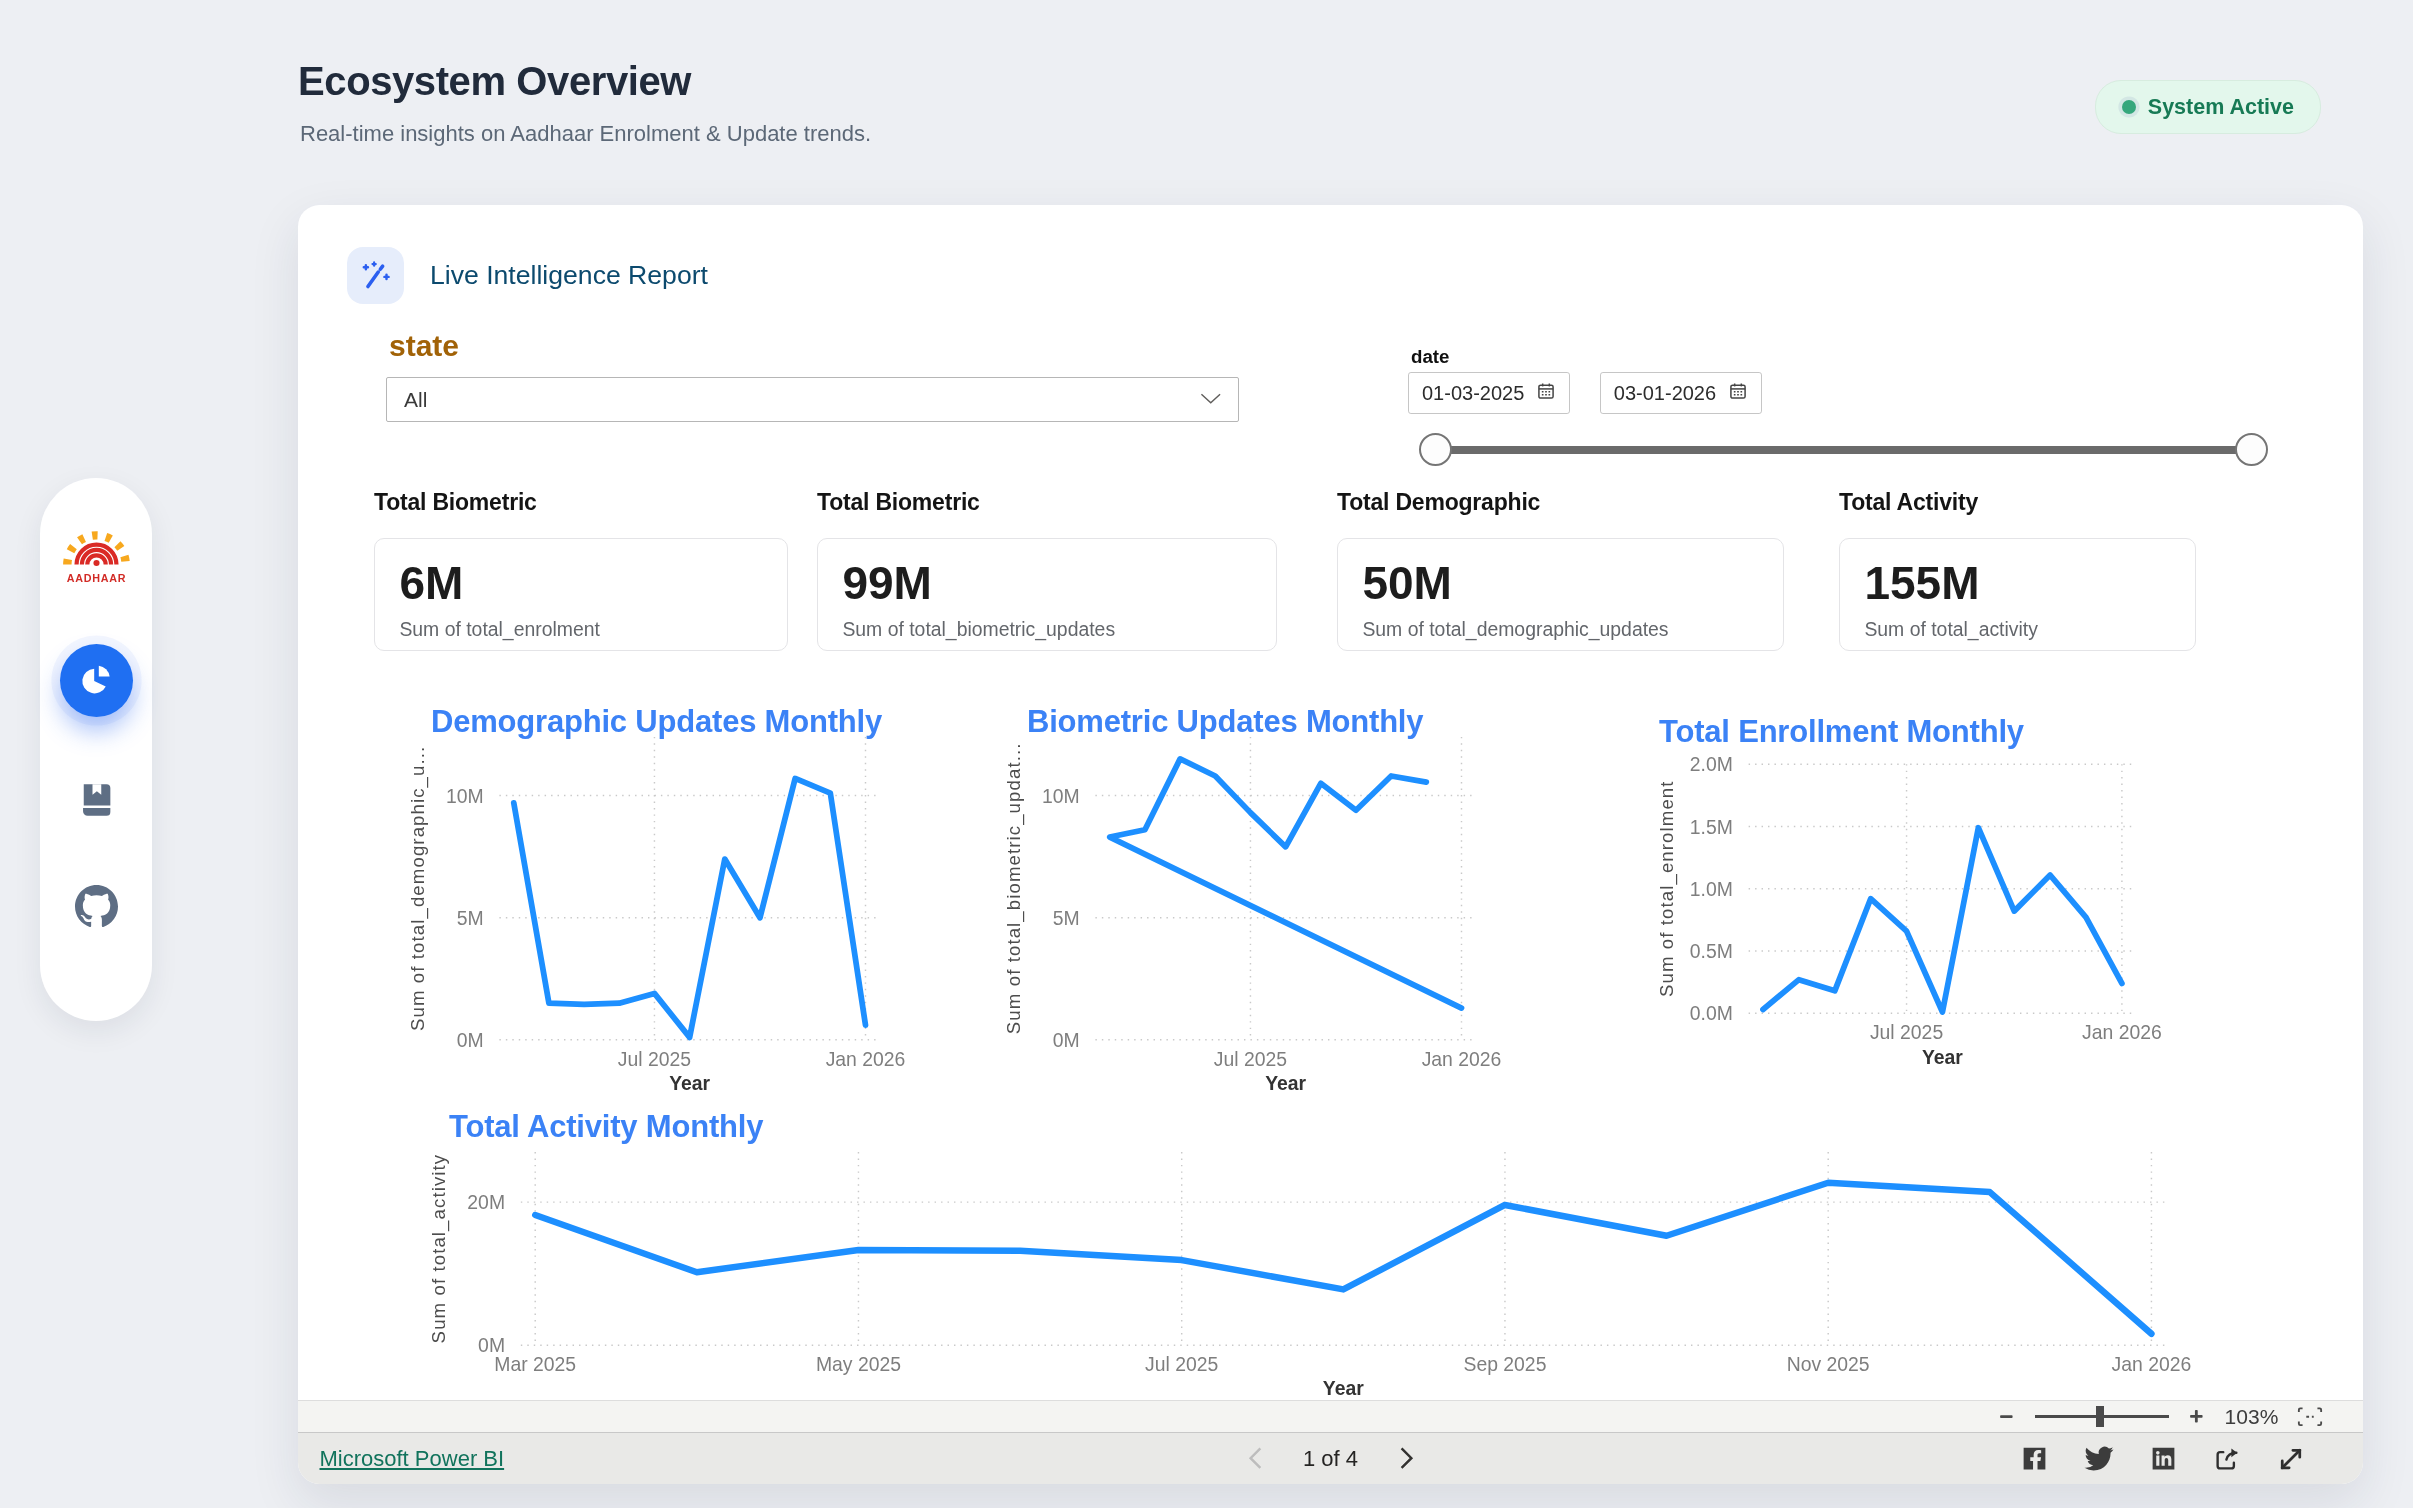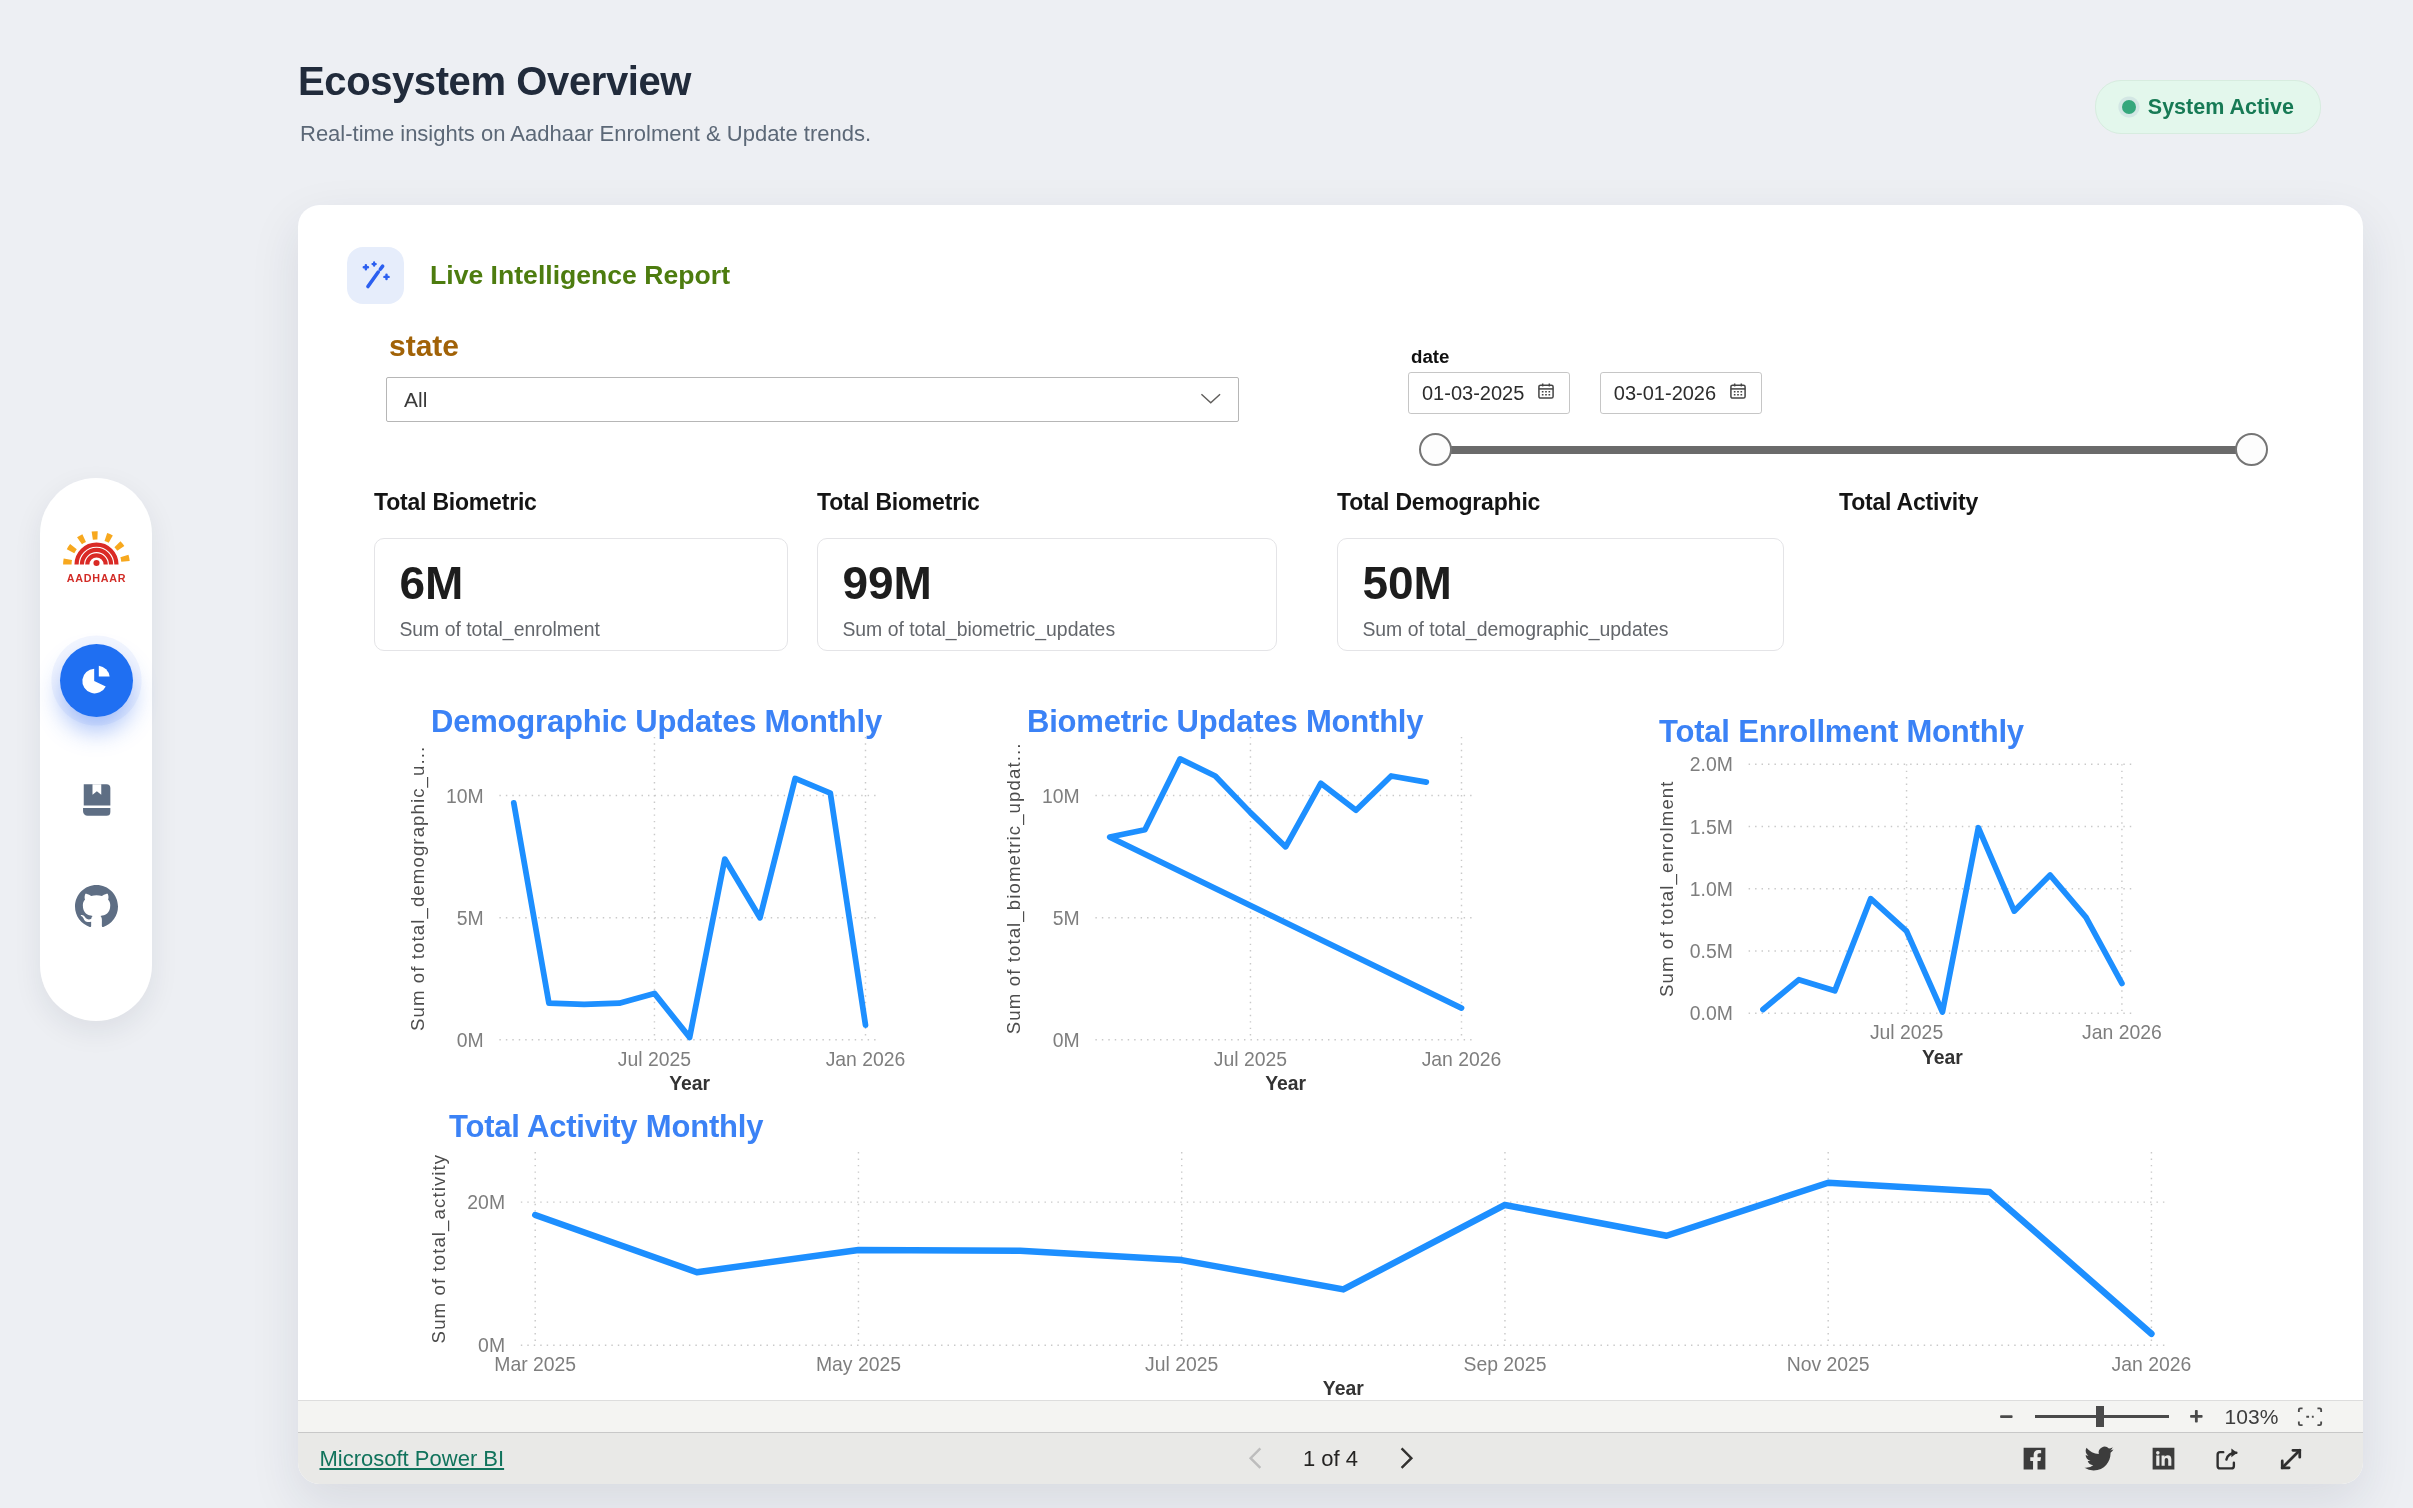--- a/index.html
+++ b/index.html
@@ -21,21 +21,21 @@
   .side-logo{margin-top:42px;}
   .side-active{margin-top:56px;width:73px;height:73px;border-radius:50%;background:#1f6ff2;
     display:flex;align-items:center;justify-content:center;
     box-shadow:0 14.4px 24.4px rgba(45,105,240,.40),0 0 0 8.6px rgba(45,105,240,.06);}
   .side-item{margin-top:62px;}
   
   .card{position:absolute;left:298px;top:205px;width:2065px;height:1279px;background:#fff;border-radius:21.5px;
     box-shadow:0 18.7px 50px rgba(25,40,70,.10);overflow:hidden;}
   .report-header{position:absolute;left:49px;top:42px;display:flex;align-items:center;gap:26px;}
   .wand-tile{width:57px;height:57px;border-radius:16px;background:#e6edfb;display:flex;align-items:center;justify-content:center;}
-  .report-title{font-size:26.6px;font-weight:700;color:#4d7c0f;}
+  .report-title{font-size:26.6px;font-weight:400;color:#0c4a6e;}
   
   .state-label{position:absolute;left:91px;top:124px;font-size:30px;font-weight:700;color:#a16207;}
   .state-dropdown{position:absolute;left:88px;top:172px;width:853px;height:45px;background:#fff;
     border:1.4px solid #b6b6b6;border-radius:2px;display:flex;align-items:center;justify-content:space-between;
     padding:0 17px;box-sizing:border-box;}
   .state-value{font-size:21px;color:#3a3a3a;}
   .date-label{position:absolute;left:1113px;top:141px;font-size:18.7px;font-weight:700;color:#101010;}
   .date-inputs{position:absolute;left:1110px;top:167px;display:flex;gap:30px;}
   .date-box{height:42px;border:1.4px solid #c6c6c6;border-radius:2.9px;background:#fff;display:flex;align-items:center;
     gap:11.5px;padding:0 13px;box-sizing:border-box;font-size:20px;color:#2c2c2c;}
@@ -195,20 +195,24 @@
   </div>
   <div class="kpi-col" style="left:1039px;width:447px;">
     <div class="kpi-title">Total Demographic</div>
     <div class="kpi-card">
       <div class="kpi-value">50M</div>
       <div class="kpi-sub">Sum of total_demographic_updates</div>
     </div>
   </div>
   <div class="kpi-col" style="left:1541px;width:357px;">
     <div class="kpi-title">Total Activity</div>
+    <div class="kpi-card">
+      <div class="kpi-value">155M</div>
+      <div class="kpi-sub">Sum of total_activity</div>
+    </div>
   </div>
 
   <div class="chart" style="left:72px;top:496px;width:589px;height:402px;">
     <div class="chart-title" style="left:61px;top:2.9px;">Demographic Updates Monthly</div>
     <div class="plot"><svg viewBox="0 0 820 560" width="589" height="402">
           <line x1="180" y1="472" x2="710" y2="472" class="grid"></line>
           <text x="158" y="482" class="tick" text-anchor="end">0M</text>
           <line x1="180" y1="301.8387096774194" x2="710" y2="301.8387096774194" class="grid"></line>
           <text x="158" y="311.8387096774194" class="tick" text-anchor="end">5M</text>
           <line x1="180" y1="131.67741935483872" x2="710" y2="131.67741935483872" class="grid"></line>

